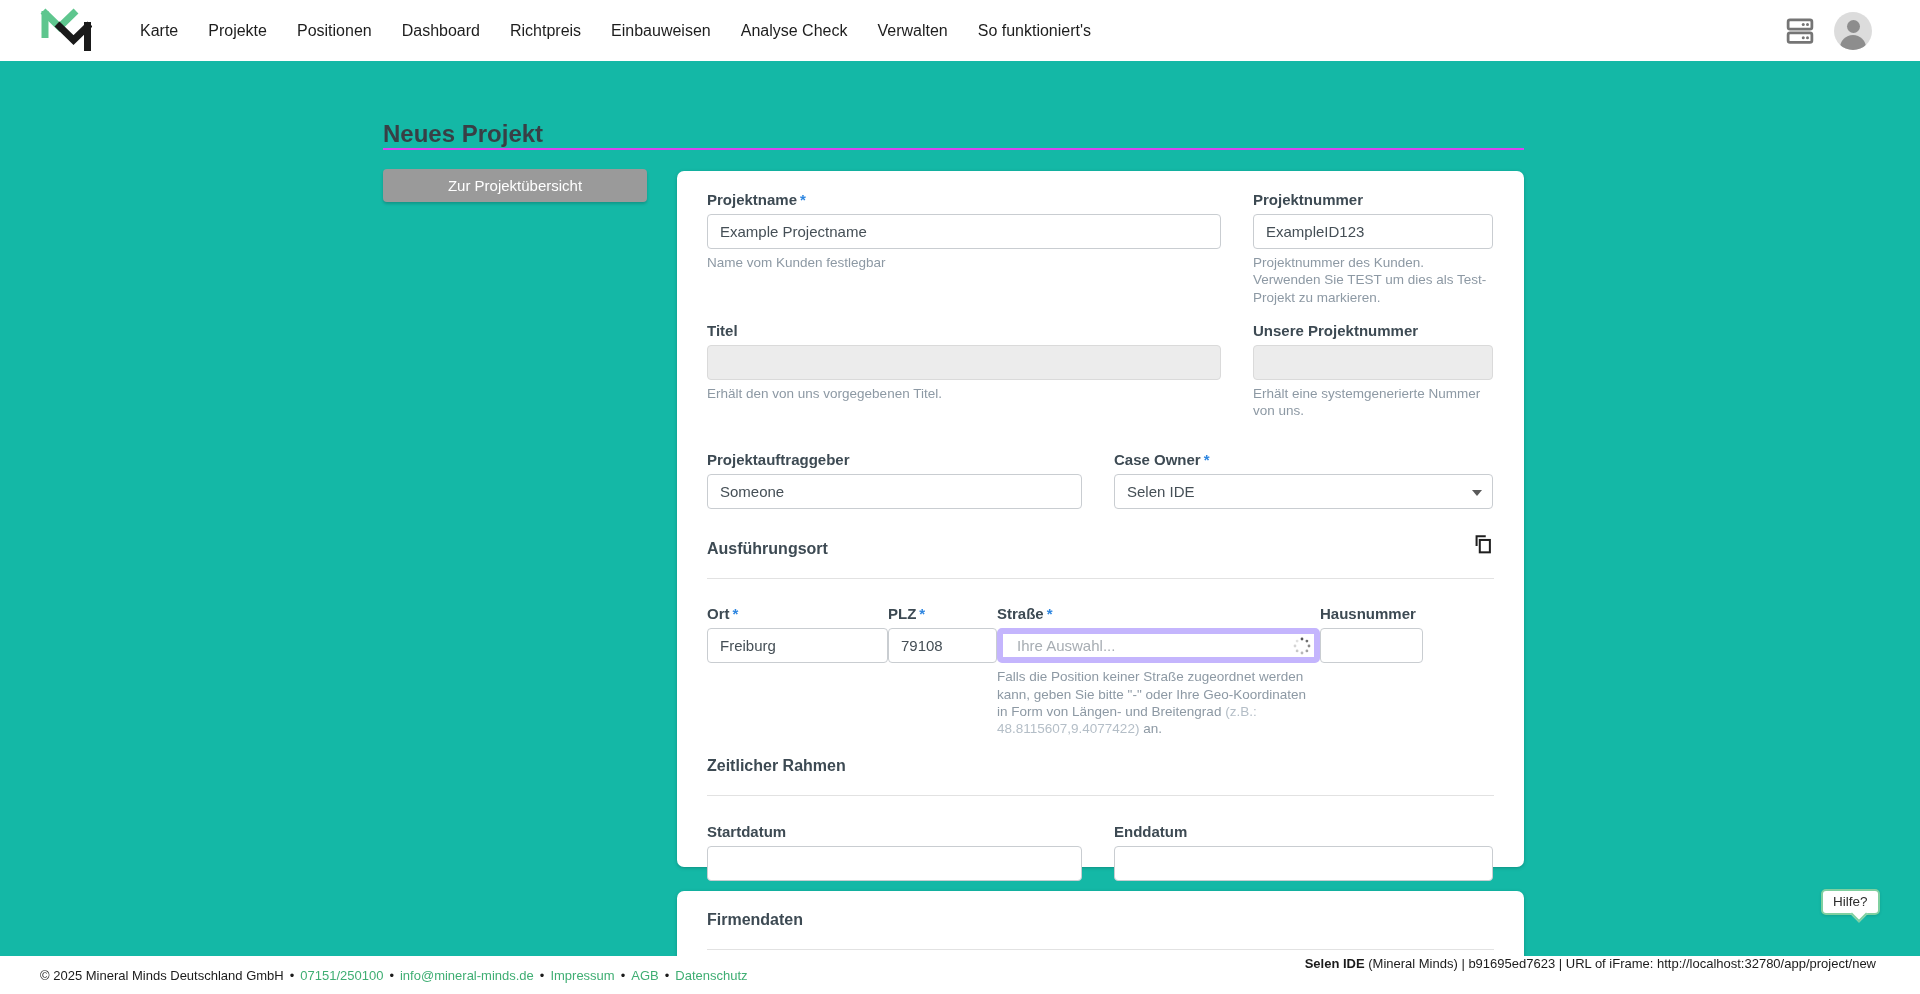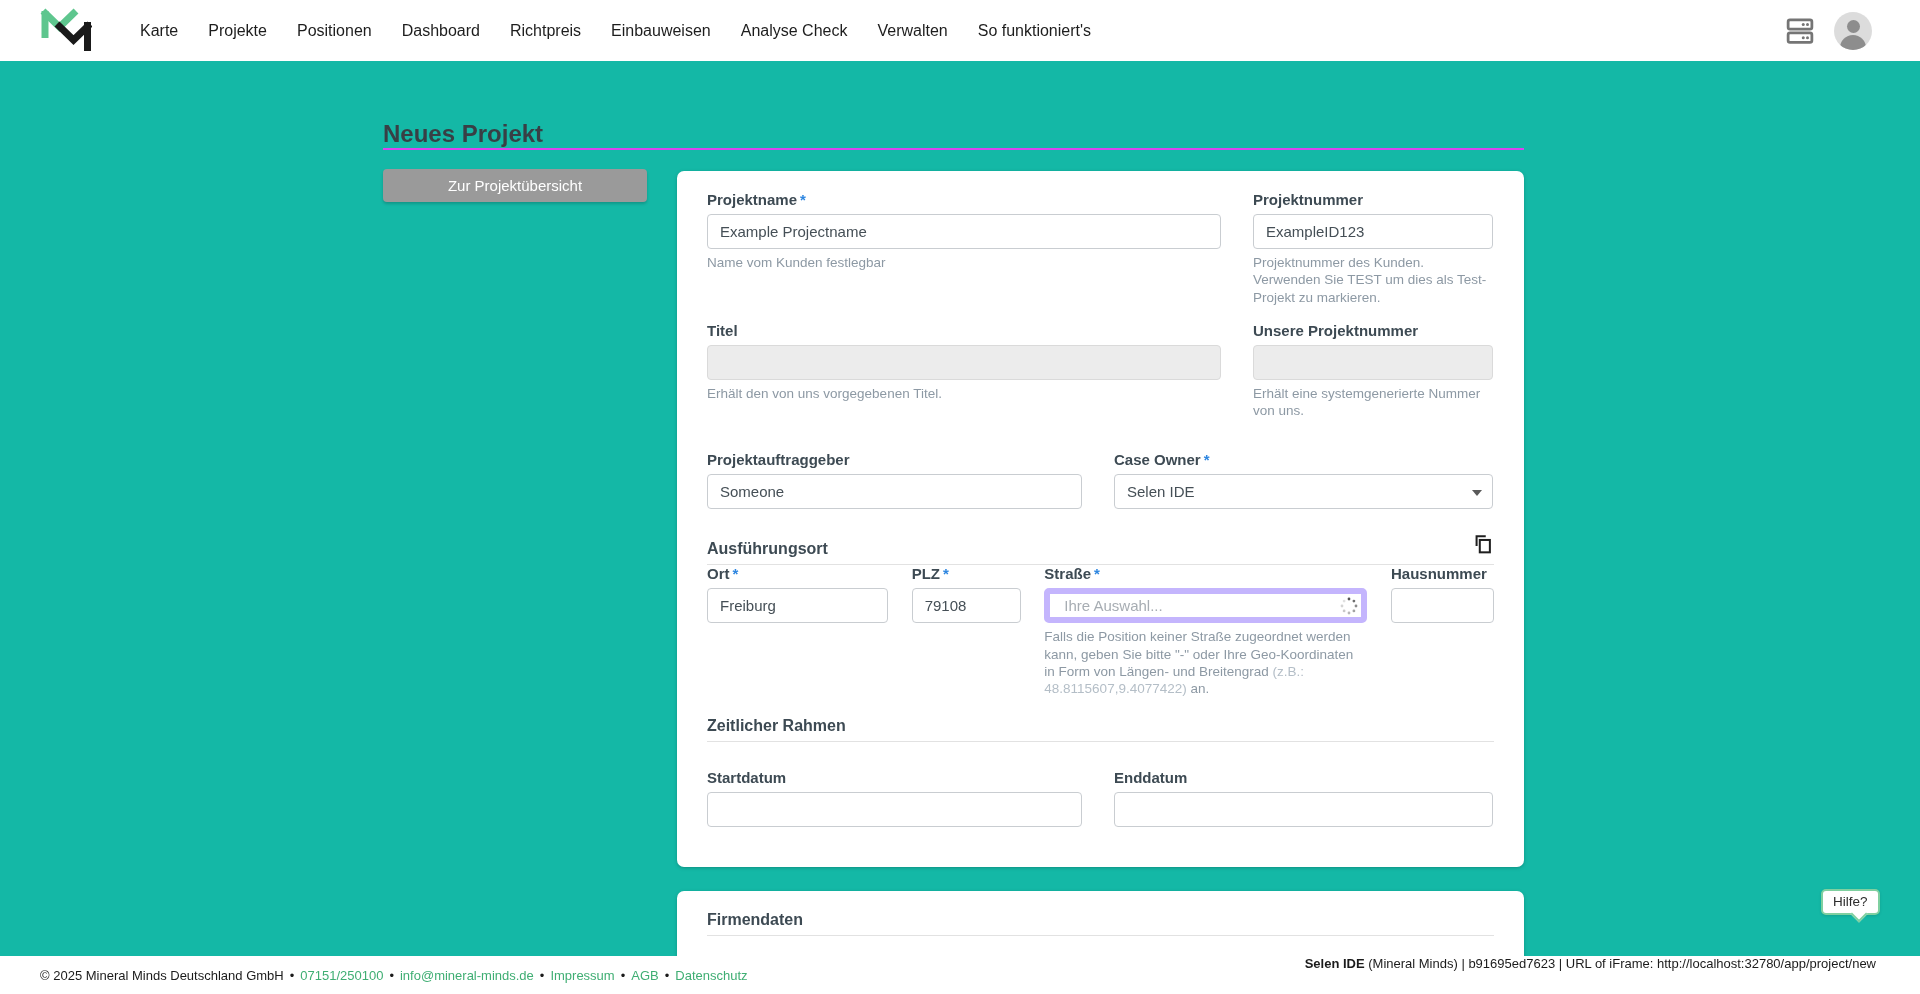--- a/index.html
+++ b/index.html
@@ -33,36 +33,36 @@
   #card-firmendaten { left:677px; top:891px; width:847px; height:100px; padding:20px 30px; }
 
   .row { display:flex; }
   .g32 { gap:32px; }
   .w-lg { width:514px; } .w-sm { width:240px; }
   .w-m1 { width:375px; } .w-m2 { width:379px; }
   .w-ort { width:181px; } .w-plz { width:109px; } .w-str { width:323px; } .w-hsn { width:103px; }
   .row-titel { margin-top:16px; }
   .row-auftraggeber { margin-top:32px; }
   .sh-ausfuehrungsort { margin-top:24px; }
-  .row-ort { justify-content:space-between; }
+  .row-ort { margin-top:26px; justify-content:flex-start; }
   .sh-zeitlich { margin-top:20px; }
   .row-datum { margin-top:27px; }
 
   .flabel { display:block; font-size:15px; font-weight:700; color:#3d4a53; margin-bottom:6px; white-space:nowrap; }
   .req { color:#2e86e0; margin-left:3px; }
   .tinput { width:100%; height:35px; border:1px solid #c9cdd1; border-radius:4px; padding:0 12px;
             font-family:inherit; font-size:15px; color:#454f56; background:#fff; outline:none; }
   .tinput::placeholder { color:#a7adb3; }
   .tinput.disabled { background:#ececec; border-color:#dadada; }
   .tinput.focused { border:6px solid #c4b5fd; border-radius:5px; padding:0 30px 0 14px; }
   .helper { font-size:13.5px; color:#8d99a4; line-height:1.28; margin-top:5px; }
   .helper .light { color:#b4bec7; }
 
   .section-head { display:flex; justify-content:space-between; align-items:flex-end;
-                  border-bottom:1px solid #e2e2e2; padding-bottom:6px; }
+                  border-bottom:1px solid #e2e2e2; padding-bottom:20px; }
   .section-title { font-size:16px; font-weight:700; color:#3d4a53; }
   .copy-btn { background:none; border:none; cursor:pointer; padding:0; margin-bottom:-2px; }
 
   .selectbox { position:relative; height:35px; border:1px solid #c9cdd1; border-radius:4px;
                display:flex; align-items:center; padding:0 26px 0 12px; font-size:15px; color:#454f56;
                background:#fff; cursor:pointer; }
   .sel-arrow { position:absolute; right:10px; top:15px; width:0; height:0;
                border-left:5px solid transparent; border-right:5px solid transparent; border-top:6px solid #5a5a5a; }
 
   .field-rel { position:relative; }

